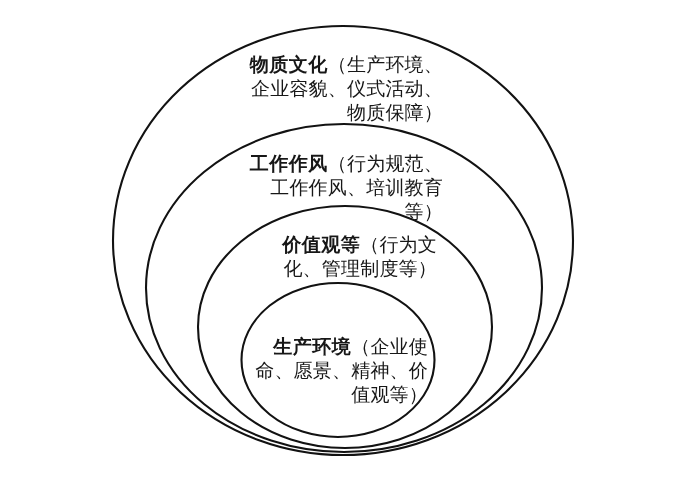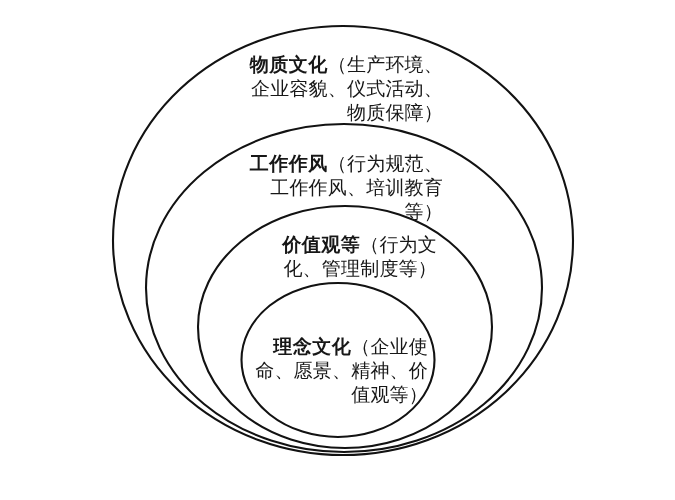--- a/index.html
+++ b/index.html
@@ -88,18 +88,18 @@
 
   <div class="layer-label" id="label-behavior">
     <span class="lbl-title">工作作风</span><span class="lbl-detail">（行为规范、工作作风、培训教育等）</span>
   </div>
 
   <div class="layer-label" id="label-system">
     <span class="lbl-title">价值观等</span><span class="lbl-detail">（行为文化、管理制度等）</span>
   </div>
 
   <div class="layer-label" id="label-concept">
-    <span class="lbl-title">理念文化</span><span class="lbl-detail">（企业使命、愿景、精神、价值观等）</span>
+    <span class="lbl-title">生产环境</span><span class="lbl-detail">（企业使命、愿景、精神、价值观等）</span>
   </div>
 
   <div id="watermark"></div>
 
 </div>
 
 </body></html>

